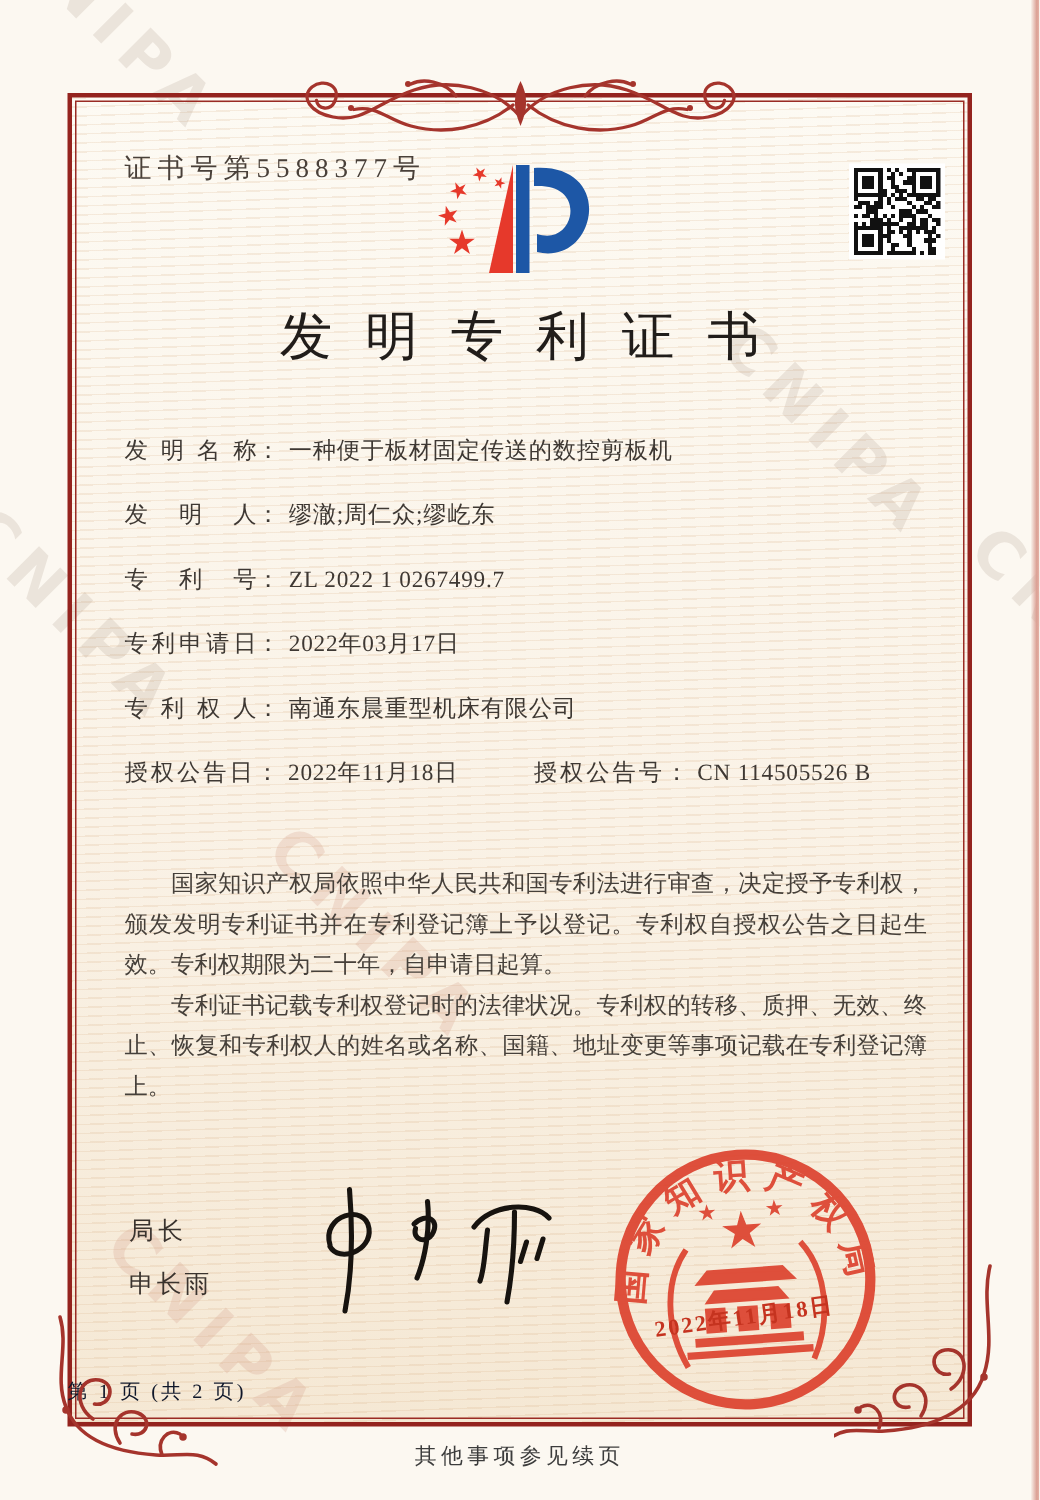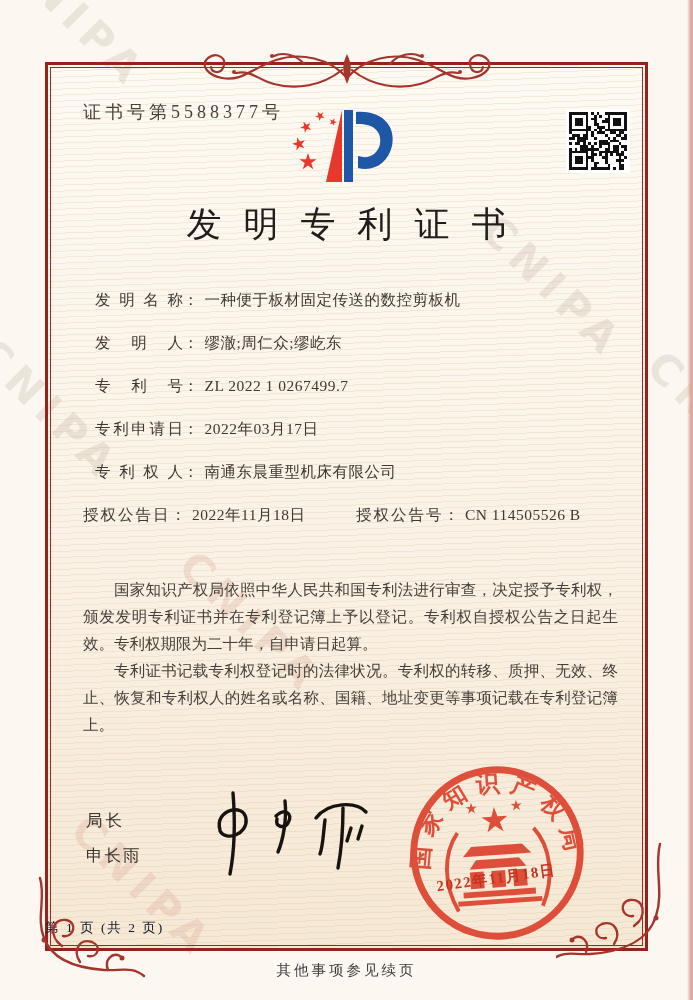--- a/index.html
+++ b/index.html
@@ -32,21 +32,21 @@
   .logo{left:278px;top:106px;width:136px;height:84px;}
 
   .title{left:45px;top:201px;width:603px;text-align:center;}
   .title span{font-size:35px;font-weight:normal;letter-spacing:22px;margin-right:-22px;color:#211d1a;}
 
   .qr{left:566px;top:109px;width:64px;height:64px;background:#fff;padding:3px;box-sizing:border-box;}
   .qr svg{width:100%;height:100%;display:block;}
 
   .fields{left:83px;top:290px;width:545px;font-size:15.5px;}
   .frow{height:43px;white-space:nowrap;}
-  .lab{display:inline-block;width:88px;text-align:justify;text-align-last:justify;vertical-align:top;margin-left:12px;}
+  .lab{display:inline-block;width:88px;text-align:justify;text-align-last:justify;vertical-align:top;}
   .col{display:inline-block;margin-right:6px;}
   .val{letter-spacing:0.5px;}
   .gpair{display:inline-block;}
   .gpair.first{width:269px;}
   .gpair .lab2{letter-spacing:2px;}
 
   .paras{left:83px;top:576px;width:535px;font-size:15.5px;line-height:27px;color:#46403a;text-align:justify;}
   .paras p{margin:0;text-indent:2em;}
 
   .sig-title{left:86px;top:810px;font-size:16.5px;letter-spacing:3px;color:#3a332e;}

